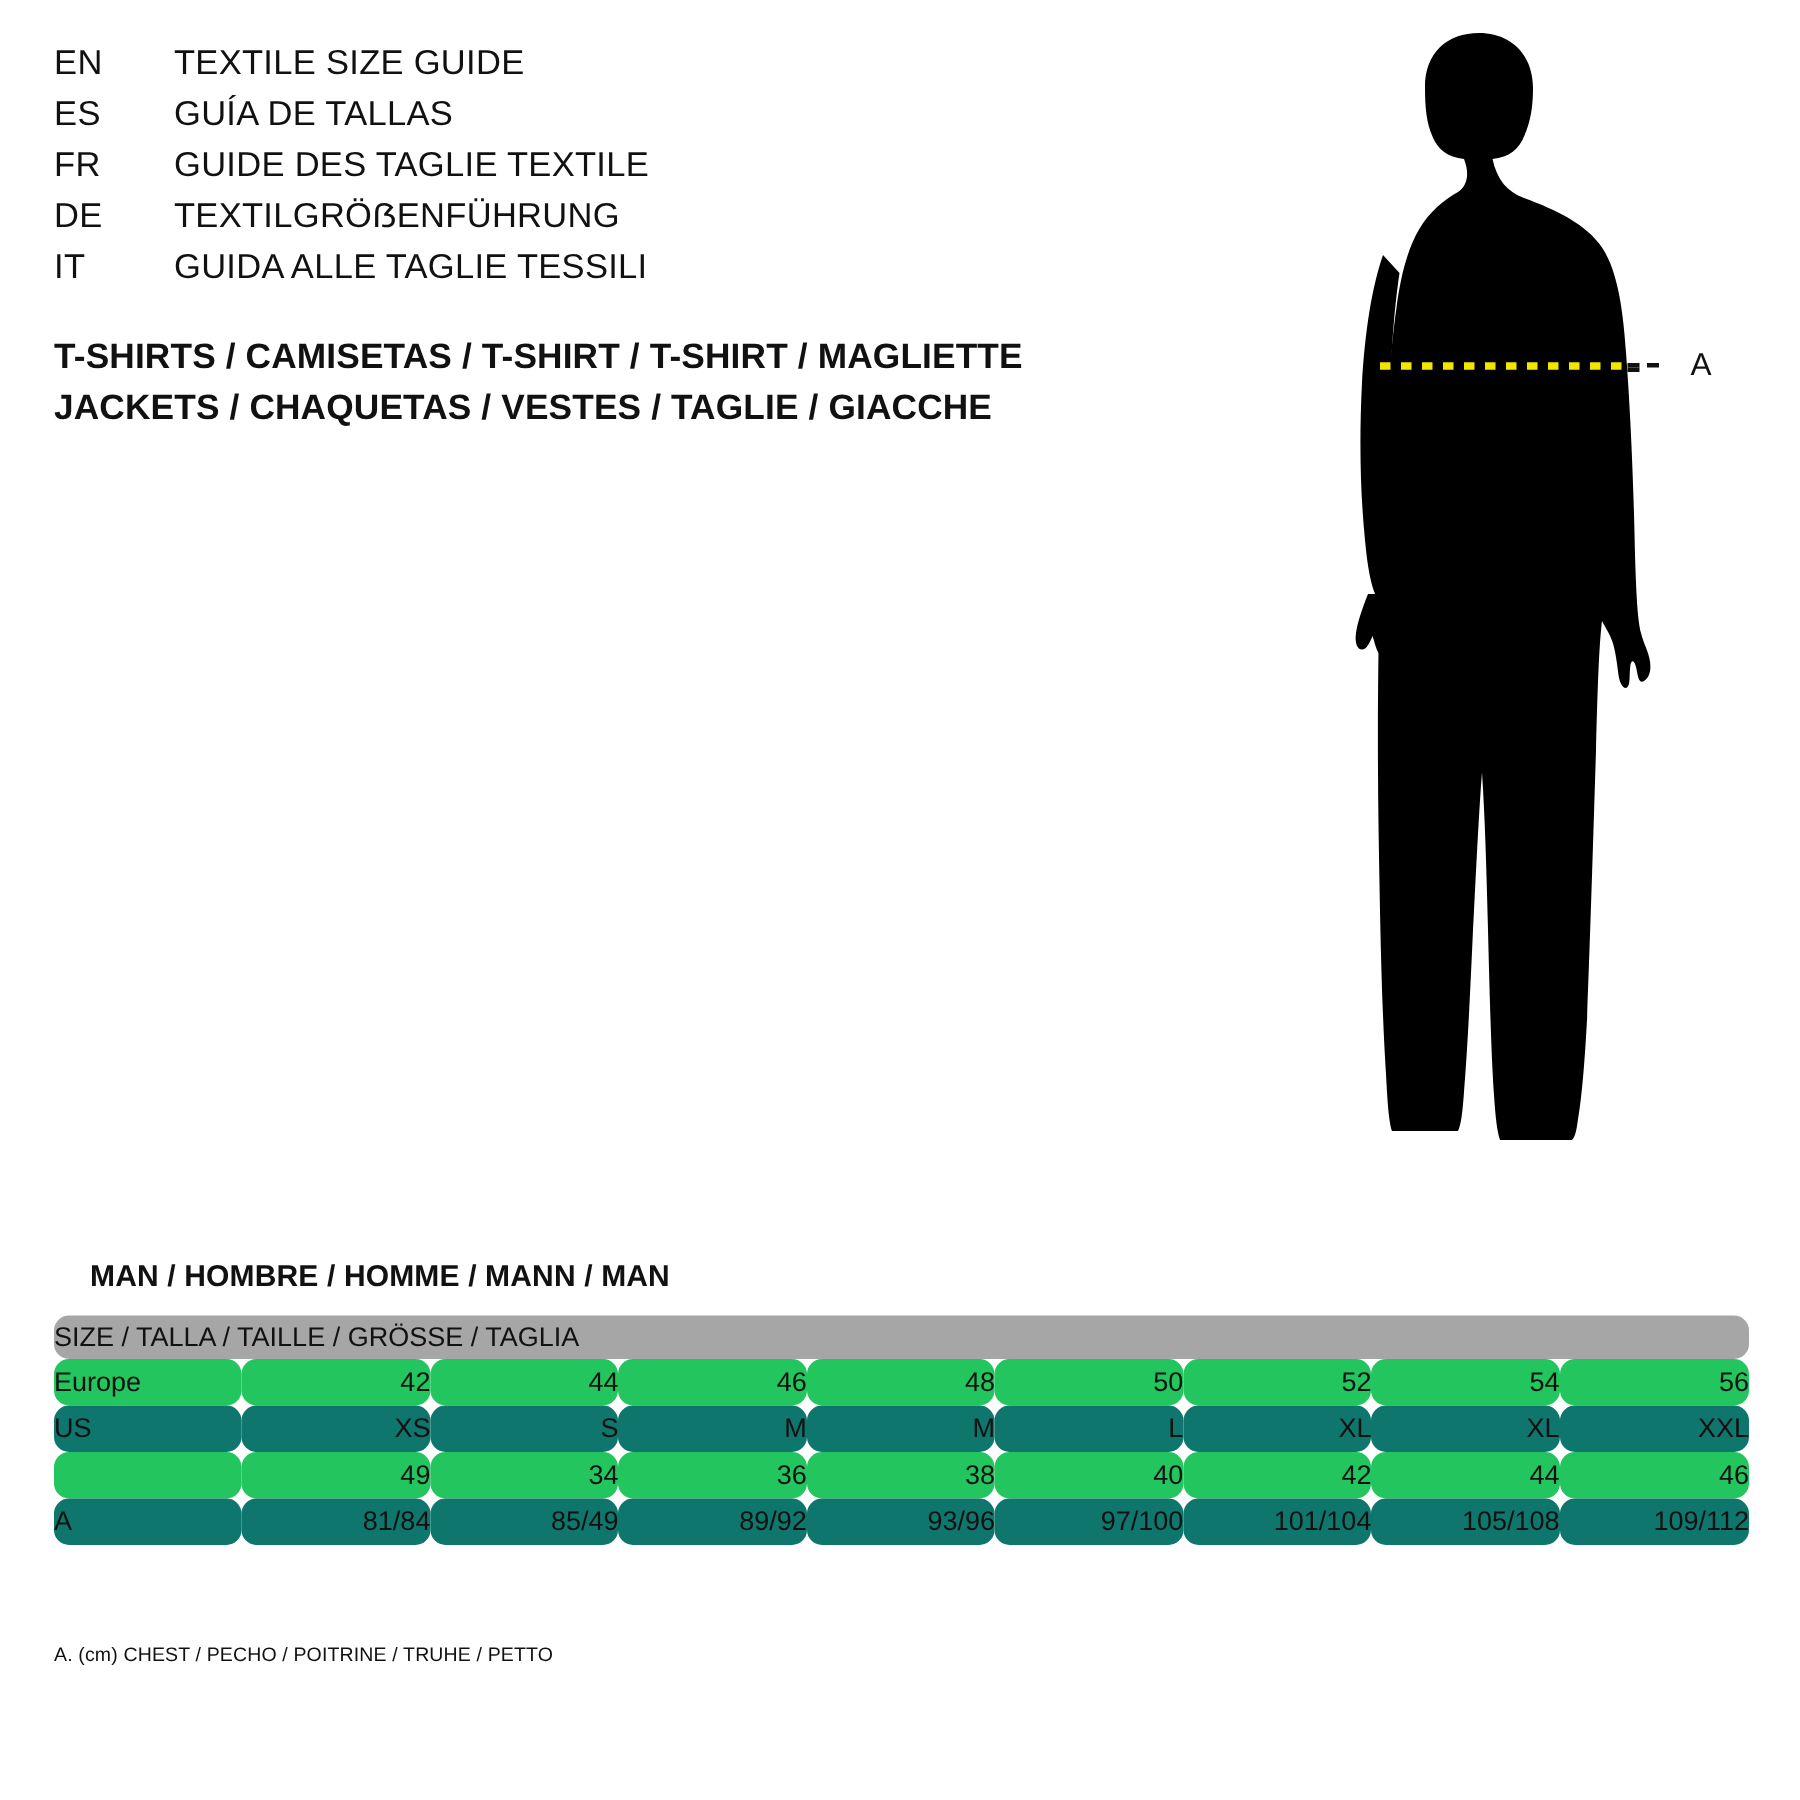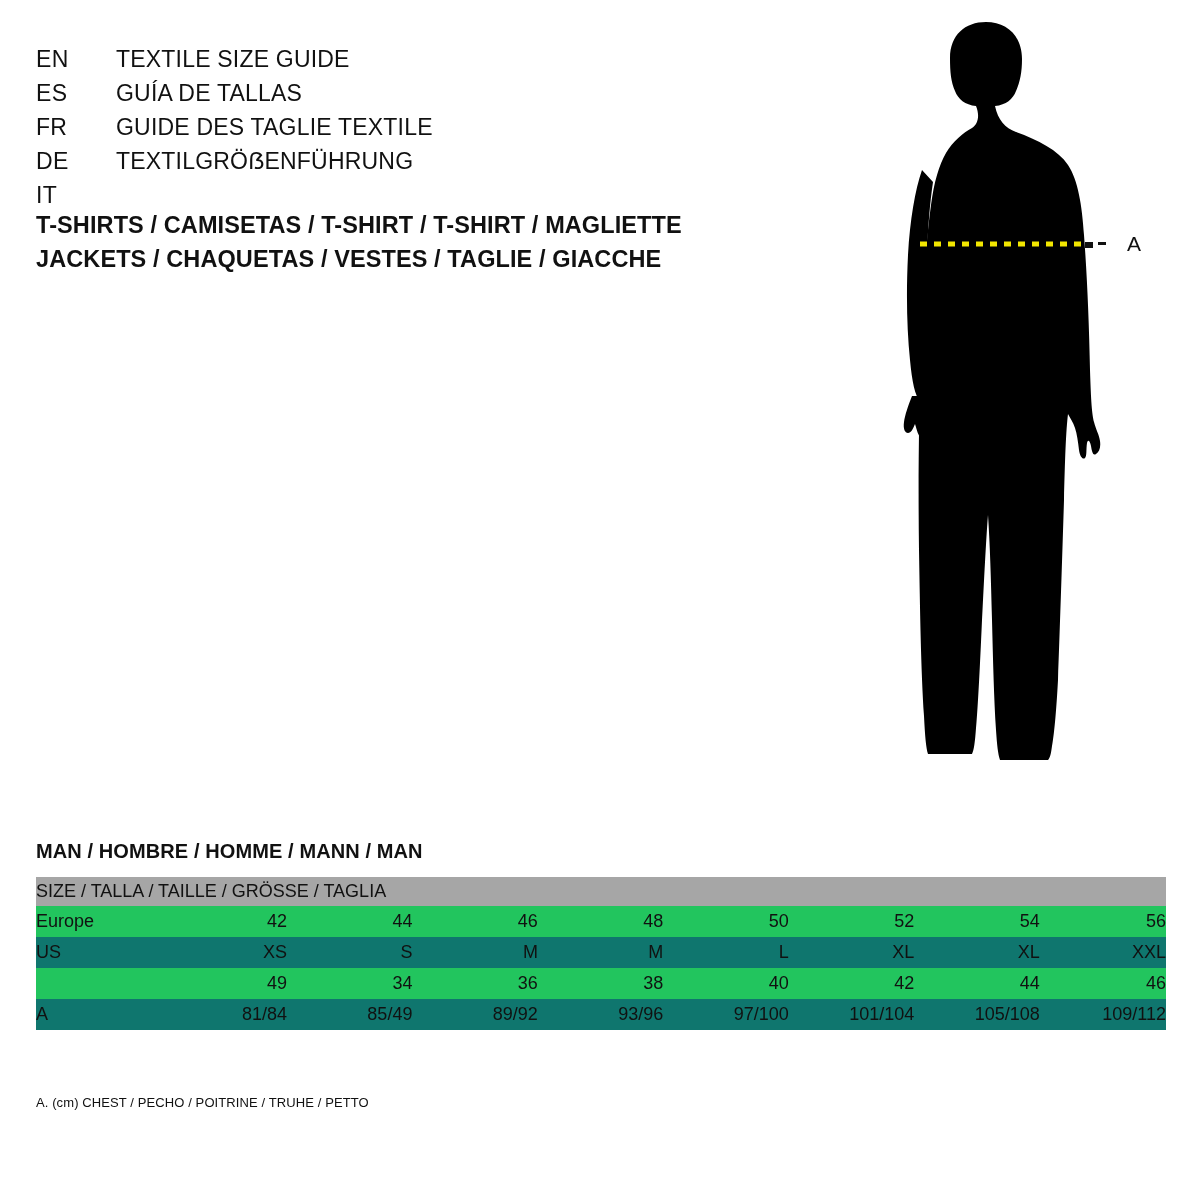--- a/index.html
+++ b/index.html
@@ -15,21 +15,20 @@
     color: #1a1a1a;
     overflow: hidden;
   }
 
   
   #lang-block {
     position: absolute;
     left: 36px;
     top: 28px;
     width: 720px;
-    margin-top: 18px;
   }
   .lang-row {
     display: flex;
     align-items: baseline;
     height: 34px;
   }
   .lang-code {
     width: 80px;
     font-size: 23px;
     letter-spacing: 0.3px;
@@ -39,21 +38,21 @@
     font-size: 23px;
     letter-spacing: 0.2px;
     color: #111111;
     white-space: nowrap;
   }
 
   
   #category-block {
     position: absolute;
     left: 36px;
-    top: 208px;
+    top: 220px;
     width: 760px;
   }
   .cat-line {
     font-size: 23.5px;
     font-weight: bold;
     letter-spacing: 0.1px;
     line-height: 34px;
     color: #111111;
     white-space: nowrap;
   }
@@ -100,32 +99,34 @@
     left: 36px;
     top: 840px;
     width: 1130px;
   }
   #man-heading {
     font-size: 20px;
     font-weight: bold;
     letter-spacing: 0.1px;
     color: #111111;
     margin-bottom: 14px;
+    margin-left: 24px;
   }
   table.size-table {
     border-collapse: collapse;
     width: 1130px;
     table-layout: fixed;
   }
   table.size-table td {
     font-size: 18px;
     color: #111111;
     height: 31px;
     padding: 0;
     vertical-align: middle;
+    border-radius: 10px;
   }
   td.label-cell {
     padding-left: 8px;
     text-align: left;
     width: 160px;
   }
   td.val-cell {
     text-align: right;
   }
   tr.row-head td {
@@ -160,20 +161,21 @@
   <div class="lang-row">
     <div class="lang-code">FR</div>
     <div class="lang-text">GUIDE DES TAGLIE TEXTILE</div>
   </div>
   <div class="lang-row">
     <div class="lang-code">DE</div>
     <div class="lang-text">TEXTILGRÖẞENFÜHRUNG</div>
   </div>
   <div class="lang-row">
     <div class="lang-code">IT</div>
+    <div class="lang-text">GUIDA ALLE TAGLIE TESSILI</div>
   </div>
 </div>
 
 <div id="category-block">
   <div class="cat-line">T-SHIRTS / CAMISETAS / T-SHIRT / T-SHIRT / MAGLIETTE</div>
   <div class="cat-line">JACKETS / CHAQUETAS / VESTES / TAGLIE / GIACCHE</div>
 </div>
 
 <div id="figure-area">
   <svg id="figure-svg" width="400" height="790" viewBox="0 0 400 790">

